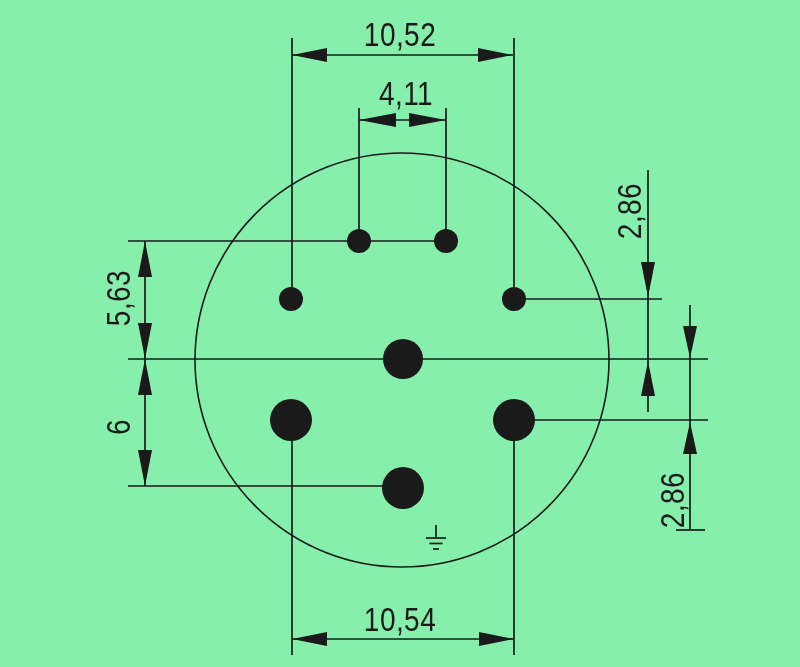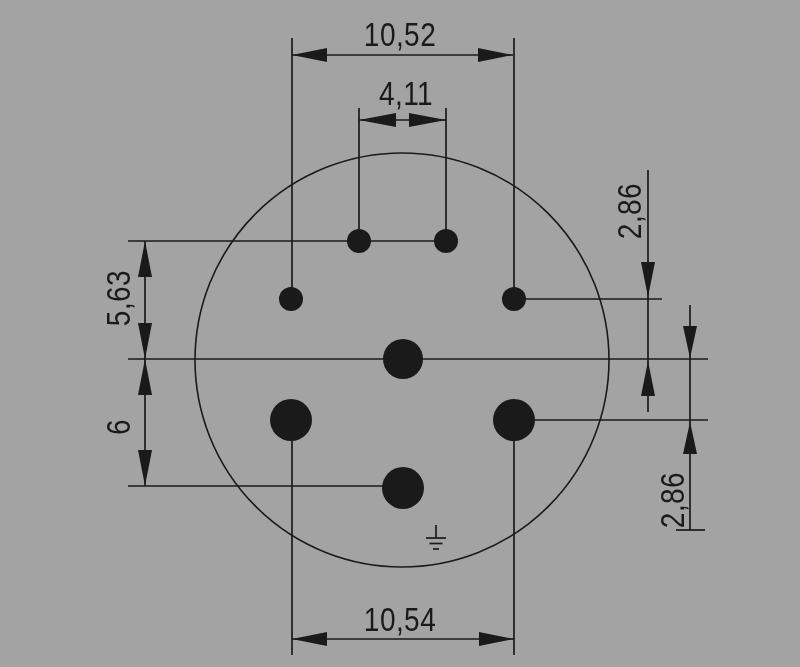--- a/index.html
+++ b/index.html
@@ -1,20 +1,20 @@
 <!DOCTYPE html>
 <html><head>
 <meta charset="utf-8">
 <style>
   html, body { margin: 0; padding: 0; background: #ffffff; }
   .canvas {
     position: relative;
     width: 800px;
     height: 667px;
-    background: #a3a3a3;
+    background: #86efac;
     overflow: hidden;
   }
   svg { display: block; width: 800px; height: 667px; }
   .ln   { stroke: #1a1a1a; stroke-width: 1.7; fill: none; stroke-linecap: butt; }
   .thin { stroke: #1a1a1a; stroke-width: 1.6; fill: none; }
   .pin  { fill: #1a1a1a; stroke: none; }
   .arr  { fill: #1a1a1a; stroke: none; }
   text {
     font-family: "Liberation Sans", "DejaVu Sans", sans-serif;
     font-size: 33px;

